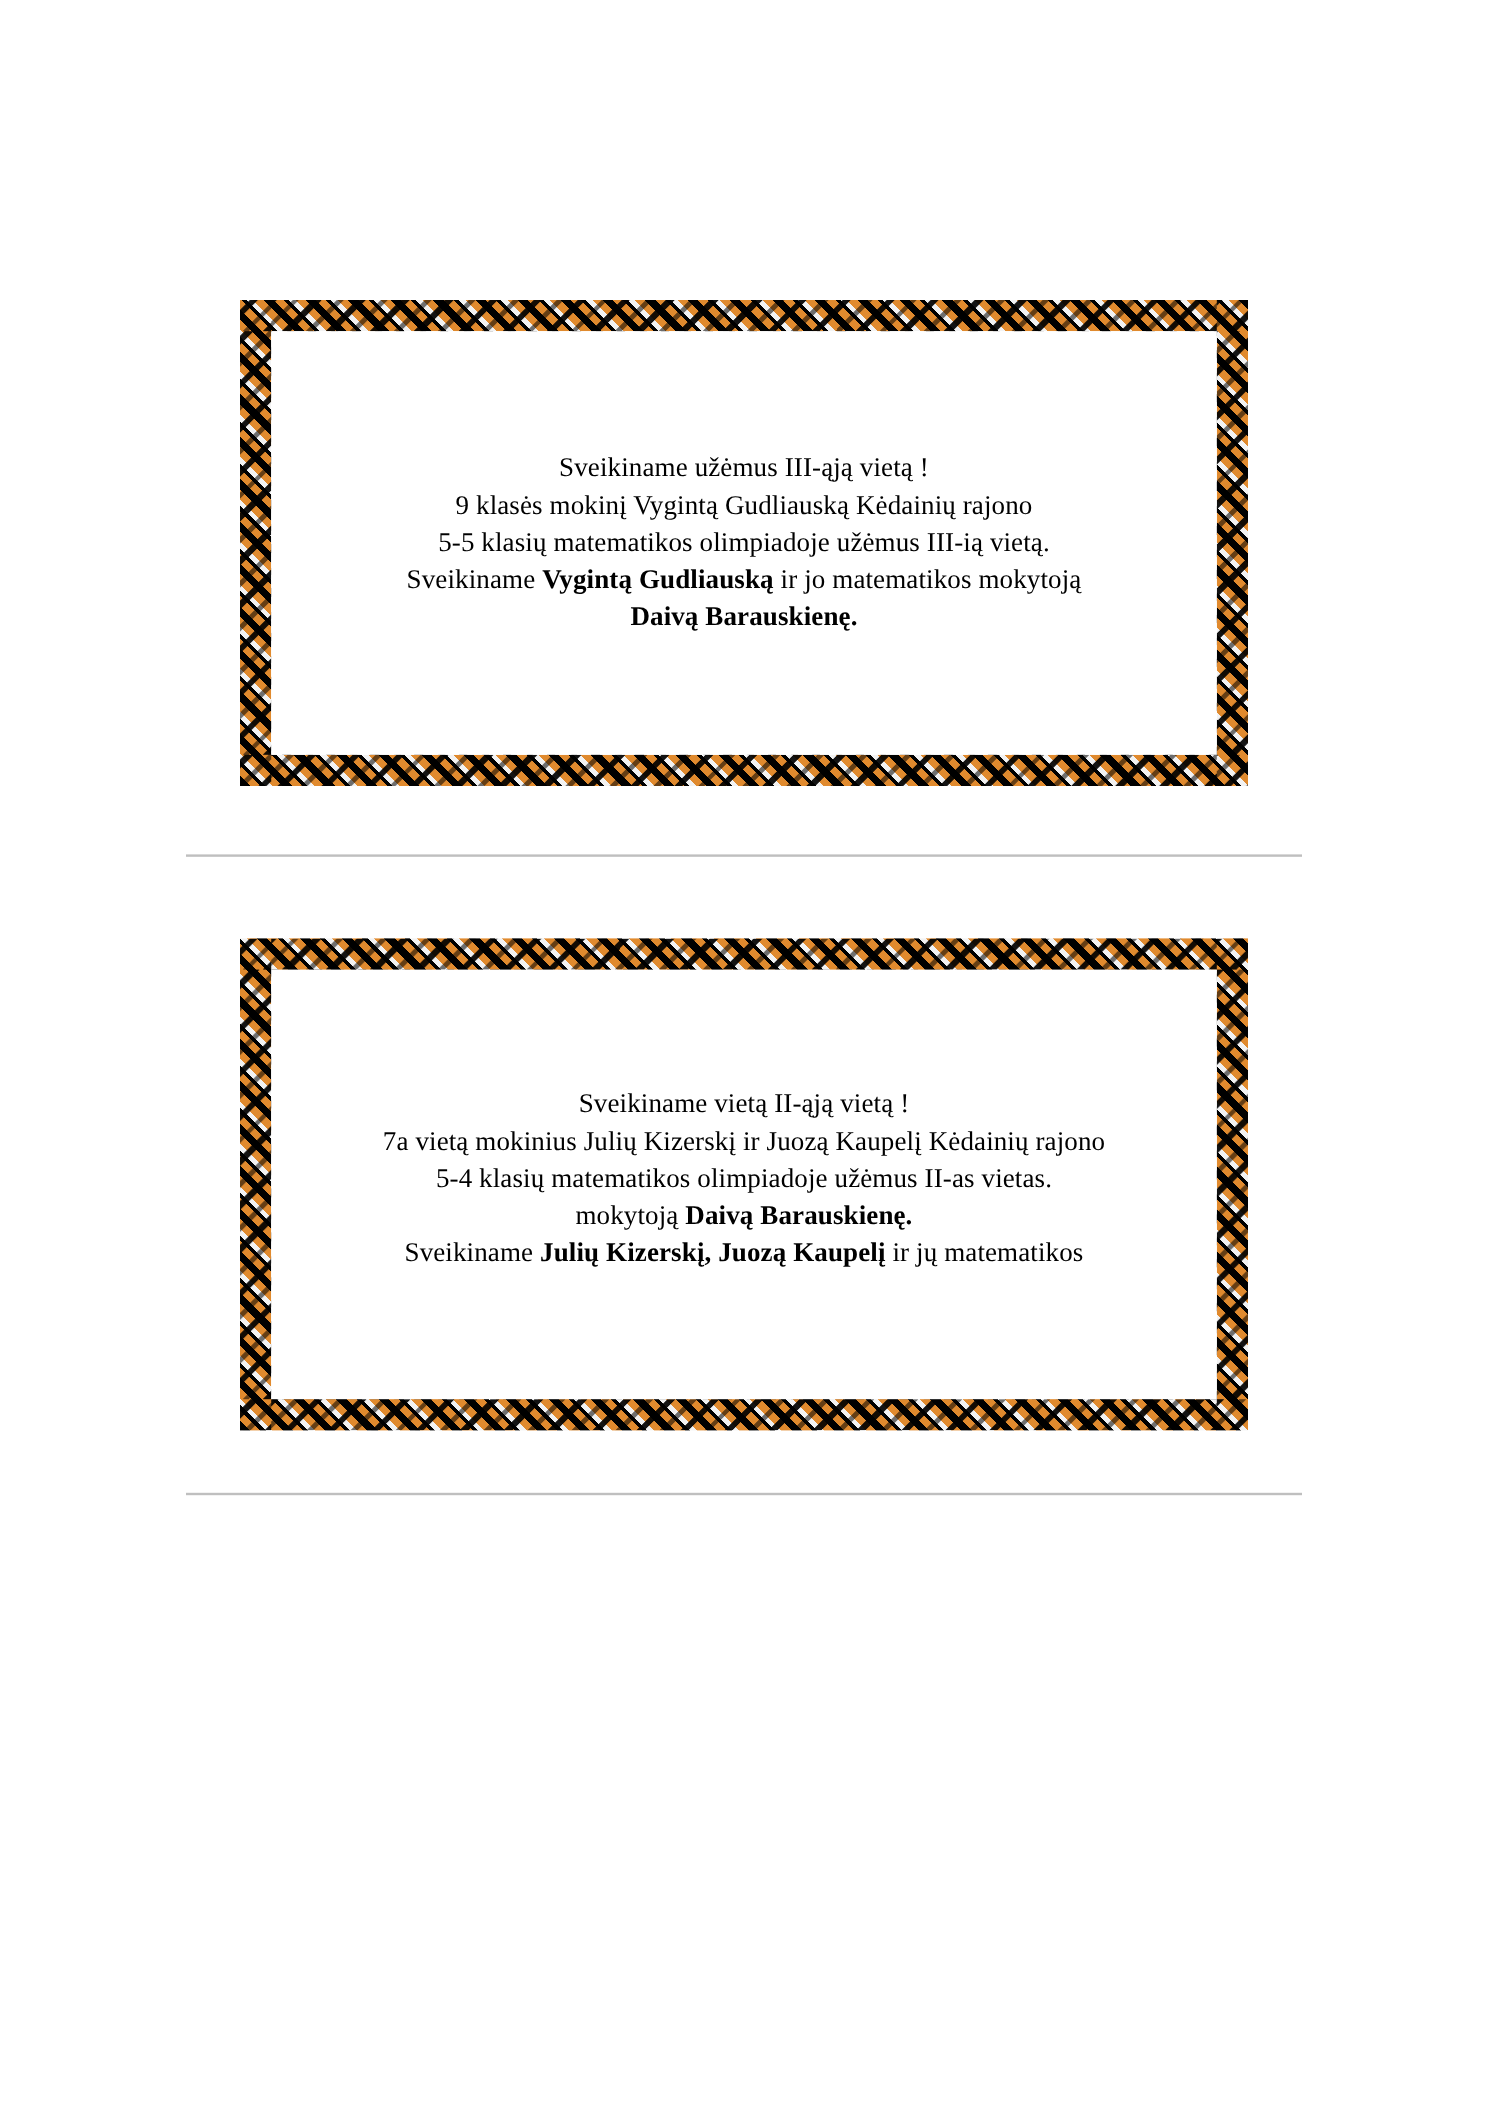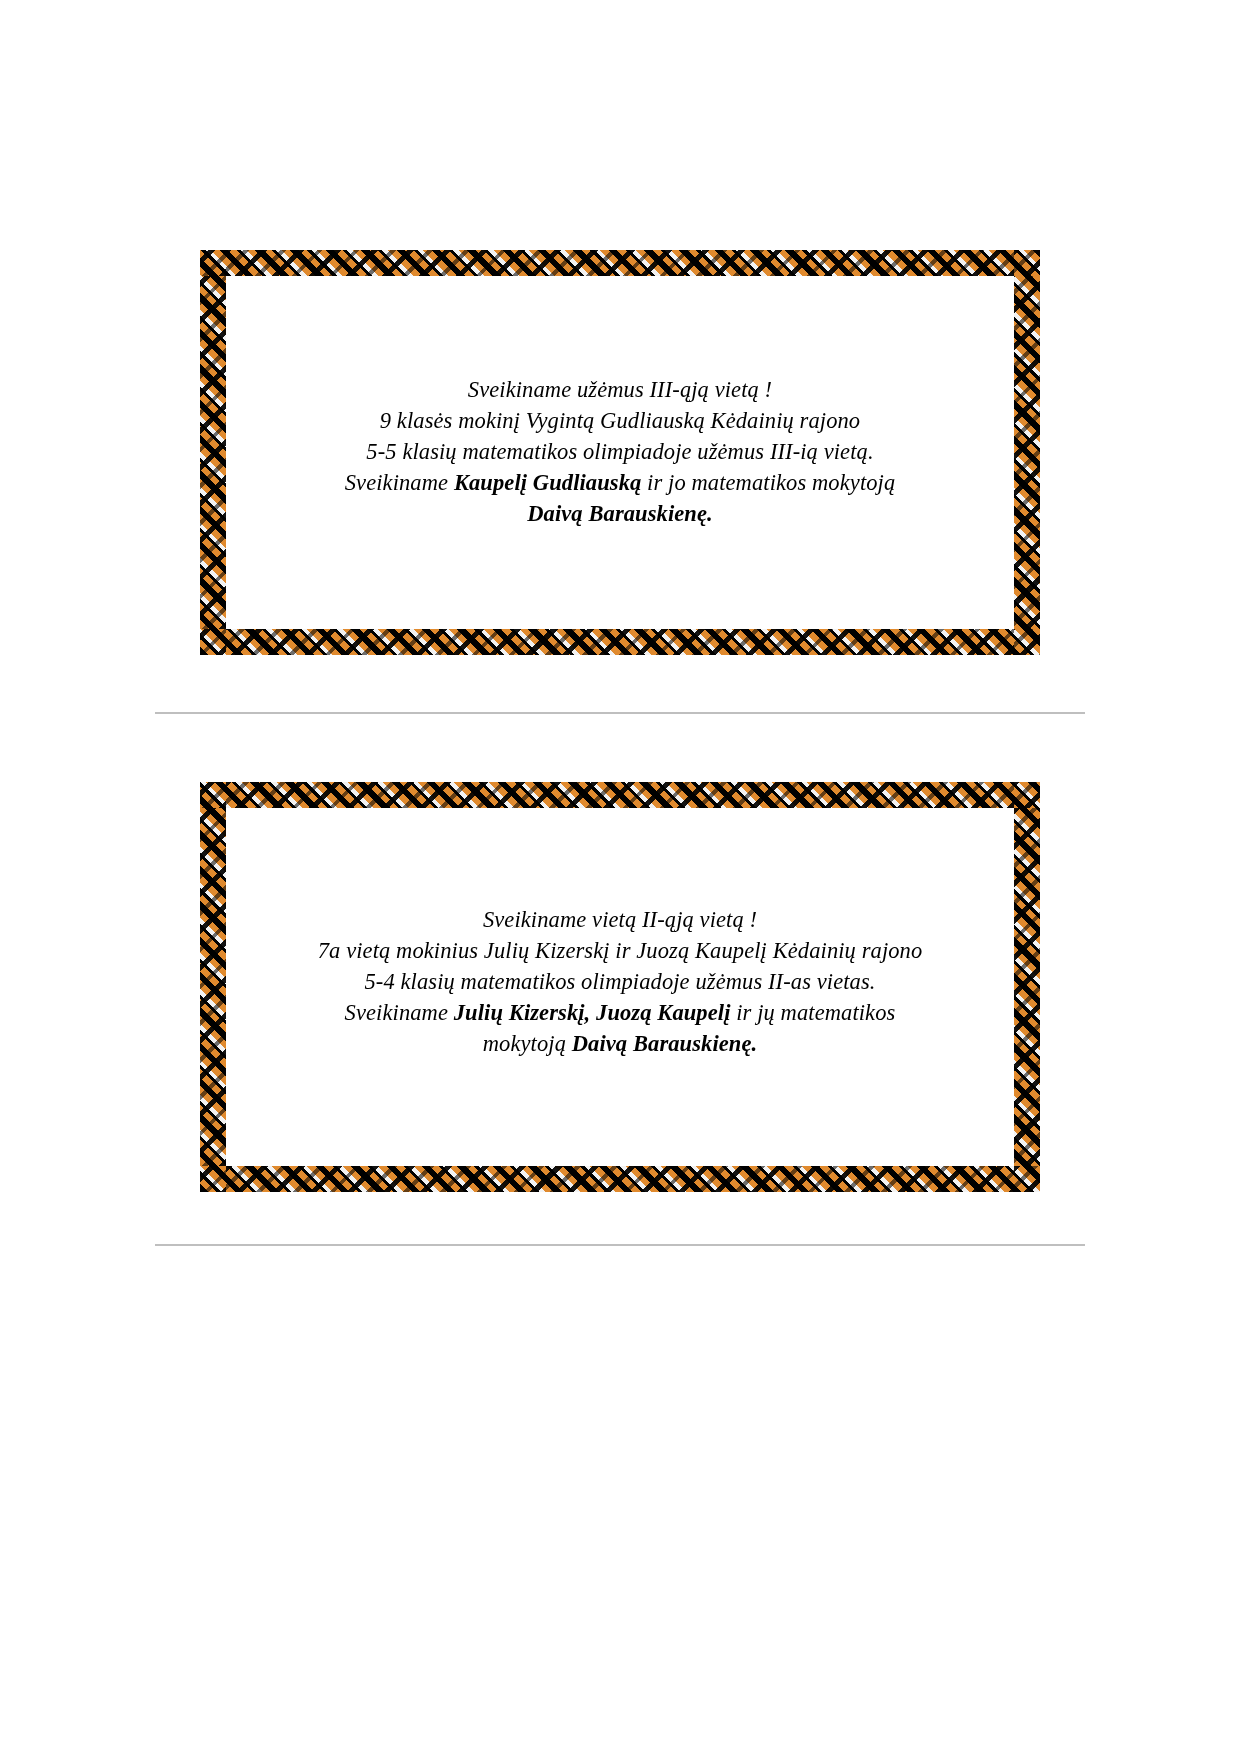--- a/index.html
+++ b/index.html
@@ -15,21 +15,20 @@
     position: relative;
     overflow: hidden;
   }
 
   .page {
     width: 1240px;
     height: 1448px;
     box-sizing: border-box;
     padding: 0;
     position: relative;
-    font-style: italic;
   }
 
   .slide {
     position: absolute;
     left: 200px;
     width: 840px;
     box-sizing: border-box;
     background: #ffffff;
   }
 
@@ -124,34 +123,34 @@
 
 <div class="page">
 
   <div class="slide" id="slide-1">
     <div class="frame"></div>
     <div class="frame-inner-line"></div>
     <div class="slide-body">
       <p class="para"><span>Sveikiname užėmus III-ąją vietą !</span></p>
       <p class="para"><span>9 klasės mokinį Vygintą Gudliauską Kėdainių rajono</span></p>
       <p class="para"><span>5-5 klasių matematikos olimpiadoje užėmus III-ią vietą.</span></p>
-      <p class="para"><span>Sveikiname </span><span class="b">Kaupelį Gudliauską</span><span> ir jo matematikos mokytoją</span></p>
+      <p class="para"><span>Sveikiname </span><span class="b">Vygintą Gudliauską</span><span> ir jo matematikos mokytoją</span></p>
       <p class="para"><span class="b">Daivą Barauskienę.</span></p>
     </div>
   </div>
 
   <div class="divider" id="divider-1"></div>
 
   <div class="slide" id="slide-2">
     <div class="frame"></div>
     <div class="frame-inner-line"></div>
     <div class="slide-body">
       <p class="para"><span>Sveikiname vietą II-ąją vietą !</span></p>
       <p class="para"><span>7a vietą mokinius Julių Kizerskį ir Juozą Kaupelį Kėdainių rajono</span></p>
       <p class="para"><span>5-4 klasių matematikos olimpiadoje užėmus II-as vietas.</span></p>
+      <p class="para"><span>mokytoją </span><span class="b">Daivą Barauskienę.</span></p>
       <p class="para"><span>Sveikiname </span><span class="b">Julių Kizerskį, Juozą Kaupelį</span><span> ir jų matematikos</span></p>
-      <p class="para"><span>mokytoją </span><span class="b">Daivą Barauskienę.</span></p>
     </div>
   </div>
 
   <div class="divider" id="divider-2"></div>
 
 </div>
 
 </body></html>

